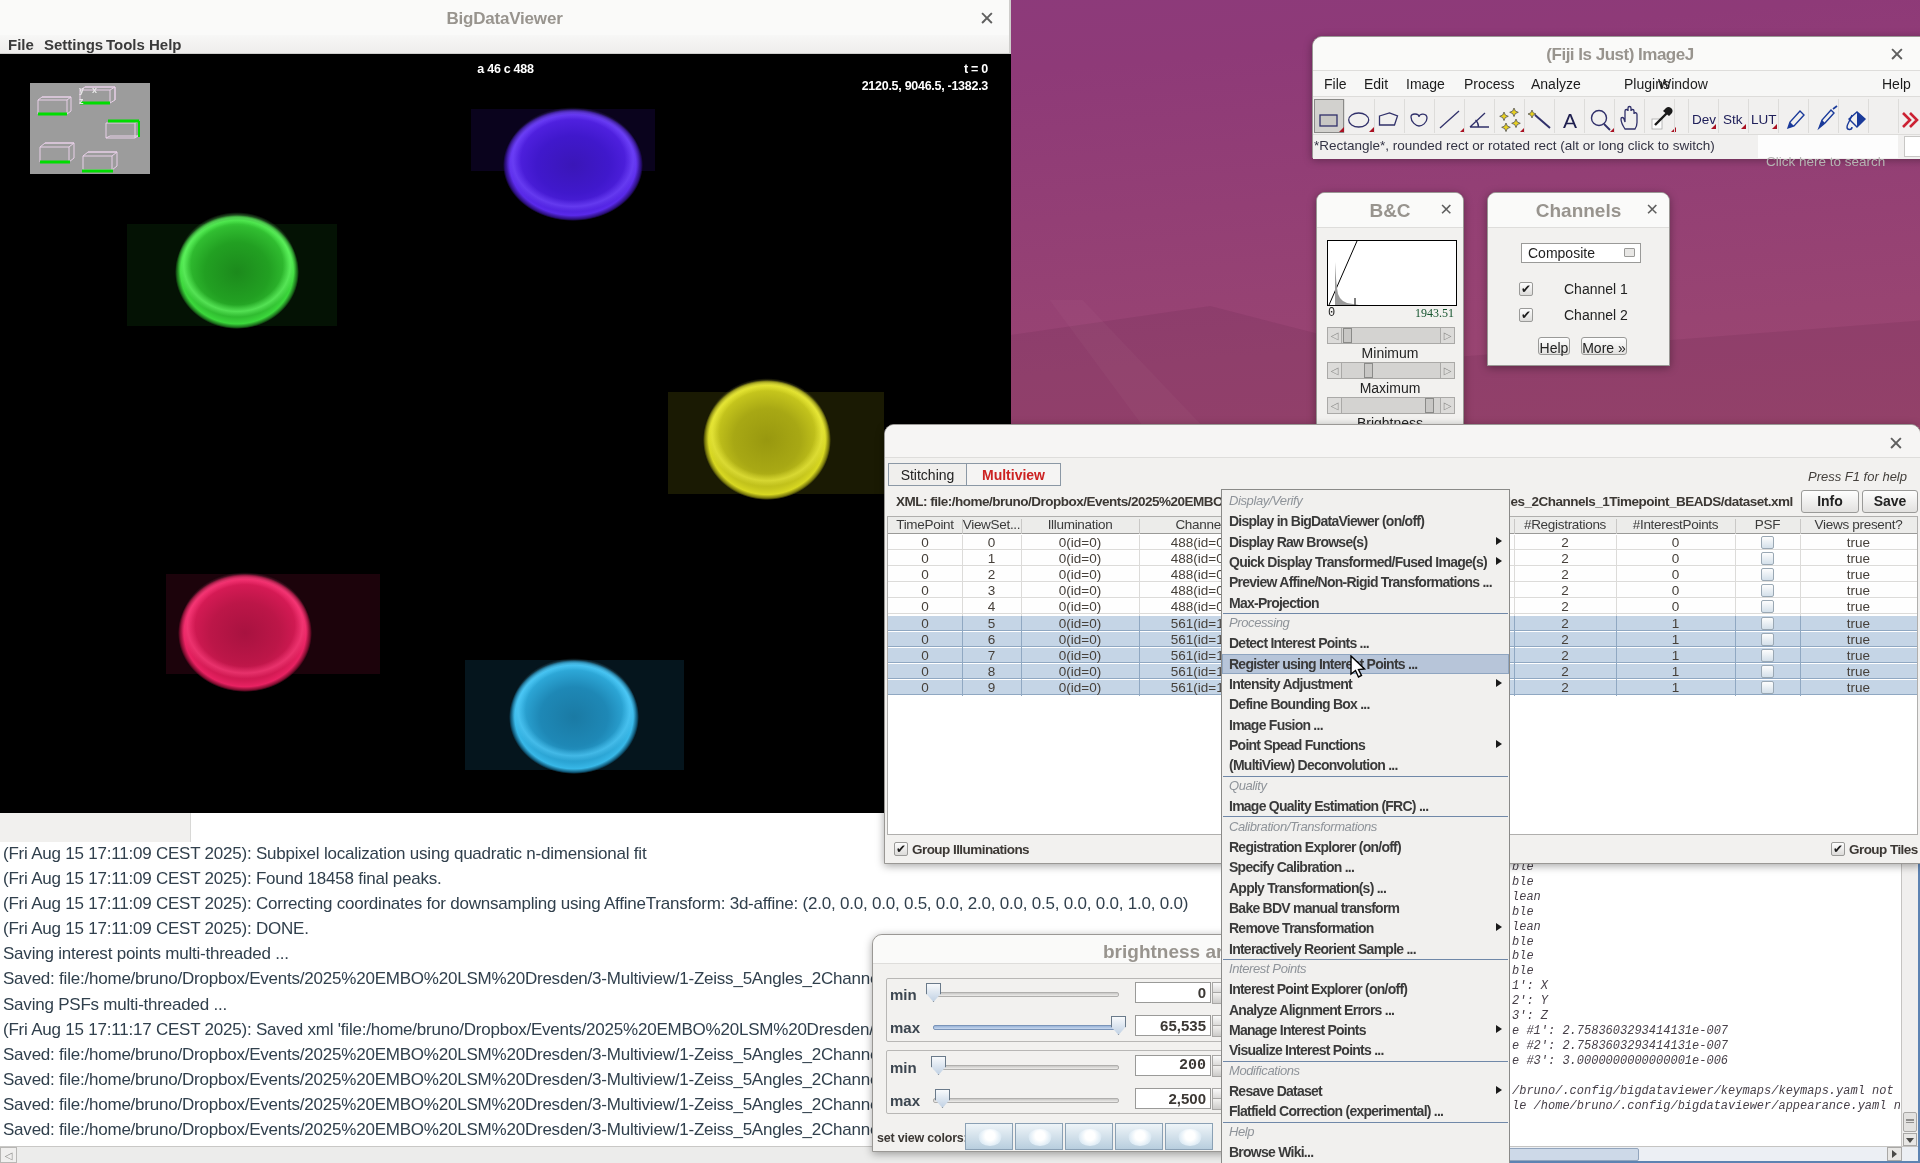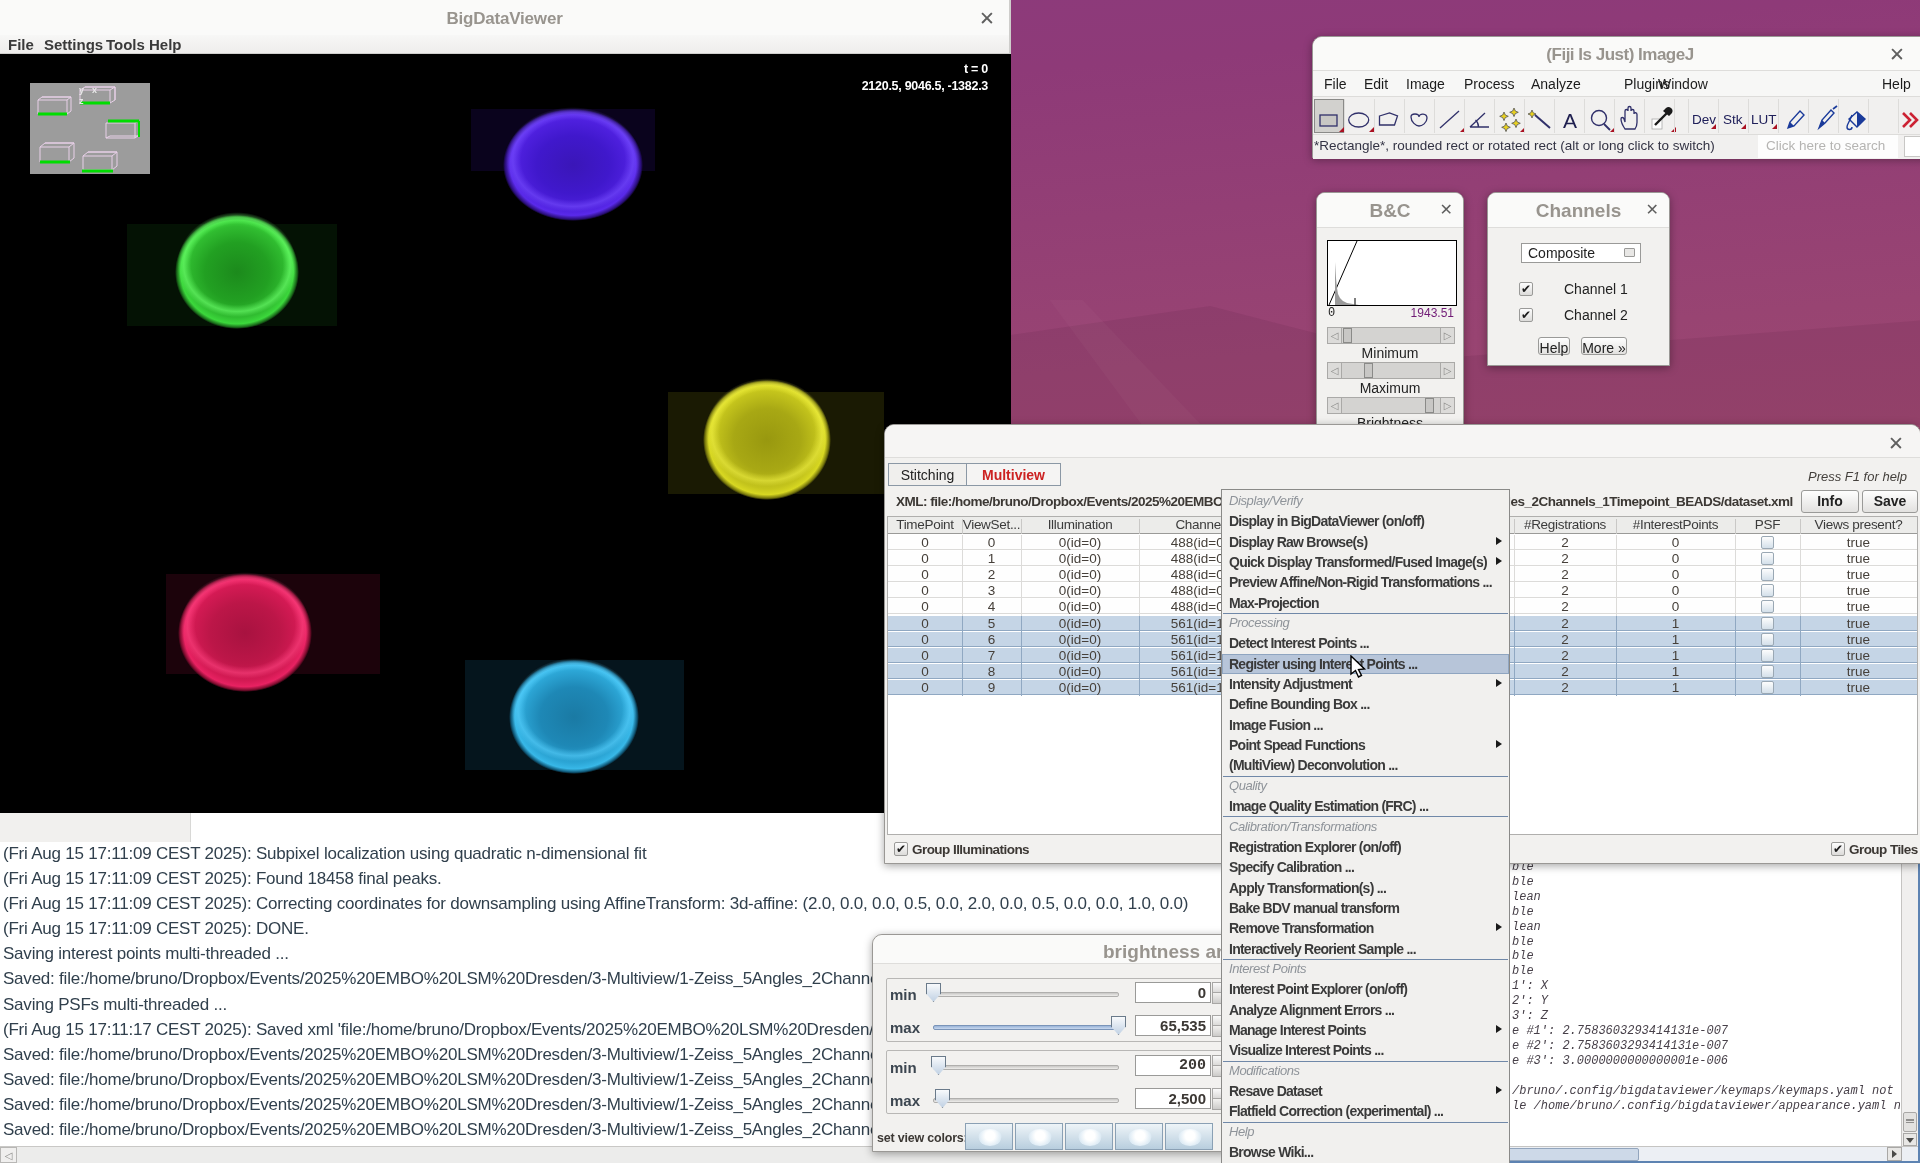--- a/index.html
+++ b/index.html
@@ -142,20 +142,21 @@
           </g>
         <path d="M52 88 l31 0" stroke="#00dd00" stroke-width="3"></path>
       </g>
       <g fill="#e8e8e8" font-family="Liberation Sans" font-size="9" font-weight="bold">
         <text x="49" y="10">y</text>
           <text x="62" y="10">x</text>
           <text x="49" y="21">z</text>
       </g>
     </svg>
 
+    <div class="abs" style="left:0; top:8px; width:1011px; text-align:center; color:#fff; font-weight:bold; font-size:12.5px; letter-spacing:-0.28px;">a 46 c 488</div>
     <div class="abs" style="right:23px; top:8px; color:#fff; font-weight:bold; font-size:12.5px; letter-spacing:-0.28px;">t = 0</div>
     <div class="abs" style="right:23px; top:25px; color:#fff; font-weight:bold; font-size:12.5px; letter-spacing:-0.28px;">2120.5, 9046.5, -1382.3</div>
   </div>
 </div>
 
 <div class="win" id="imagej" style="left:1312px; top:36px; width:616px; height:122px; border-radius:10px 0 0 0;">
   <div class="titlebar" style="height:34px; border-radius:9px 0 0 0;">
     <div class="title" style="top:8px; font-size:17px; letter-spacing:-0.5px;">(Fiji Is Just) ImageJ</div>
     <div class="closex" style="right:22px; top:6px;">✕</div>
   </div>
@@ -242,39 +243,39 @@
     </g>
 
     <g stroke="#dddcda" stroke-width="1">
       <path d="M31.5 2 l0 34 M61.5 2 l0 34 M91.5 2 l0 34 M121.5 2 l0 34 M151.5 2 l0 34 M181.5 2 l0 34 M211.5 2 l0 34 M241.5 2 l0 34 M271.5 2 l0 34 M301.5 2 l0 34 M331.5 2 l0 34 M361.5 2 l0 34 M375.5 2 l0 34 M405.5 2 l0 34 M435.5 2 l0 34 M465.5 2 l0 34 M495.5 2 l0 34 M525.5 2 l0 34 M555.5 2 l0 34 M585.5 2 l0 34"></path>
     </g>
   </svg>
   </div>
 
   <div class="abs" style="left:0; top:98px; width:100%; height:24px; background:#f1f0ef;">
     <span class="abs" style="left:1px; top:3px; font-size:13.5px; color:#333344;">*Rectangle*, rounded rect or rotated rect (alt or long click to switch)</span>
-    <span class="abs" style="left:445px; top:0px; width:140px; height:23px; background:#fdfdfd; font-size:13.5px; color:#b5b4b2; padding:3px 0 0 8px;">Click here to search</span>
+    <span class="abs" style="left:445px; top:0px; width:140px; height:23px; background:#fdfdfd; font-size:13.5px; color:#b5b4b2; padding:19px 0 0 8px;">Click here to search</span>
     <span class="abs" style="left:591px; top:1px; width:19px; height:21px; background:#ffffff; border:1px solid #c8c7c5;"></span>
   </div>
 </div>
 
 <div class="win" id="bc" style="left:1316px; top:192px; width:148px; height:234px;">
   <div class="titlebar" style="height:35px;">
     <div class="title" style="top:7px; font-size:19px;">B&amp;C</div>
     <div class="closex" style="right:10px; top:7px; font-size:16px;">✕</div>
   </div>
 
   <svg class="abs" style="left:10px; top:47px;" width="130" height="66" viewBox="0 0 130 66">
     <rect x="0.5" y="0.5" width="129" height="65" fill="#ffffff" stroke="#000" stroke-width="1"></rect>
     <path d="M2 65 L30 1" stroke="#000" stroke-width="1" fill="none"></path>
     <path d="M8 65 L8 22 L9 38 L10 48 L11 54 L13 58 L16 61 L20 63 L26 64 L32 65 Z" fill="#9a9a9a"></path>
     <path d="M28 58 L28 65" stroke="#555" stroke-width="1.5"></path>
   </svg>
   <div class="abs" style="left:11px; top:113px; font-family:'Liberation Mono',monospace; font-size:12px; color:#222;">0</div>
-  <div class="abs" style="right:9px; top:113px; font-family:Liberation Sans, sans-serif; font-size:12px; color:#701a75;">1943.51</div>
+  <div class="abs" style="right:9px; top:113px; font-family:Liberation Serif, serif; font-size:12px; color:#14532d;">1943.51</div>
 
   <div class="bcslider" style="top:134px;">
       <div class="bcthumb" style="left:15px;"></div>
     </div>
   <div class="abs" style="left:0; top:152px; width:100%; text-align:center; font-size:14px; color:#222;">Minimum</div>
   <div class="bcslider" style="top:169px;">
       <div class="bcthumb" style="left:36px;"></div>
     </div>
   <div class="abs" style="left:0; top:187px; width:100%; text-align:center; font-size:14px; color:#222;">Maximum</div>
   <div class="bcslider" style="top:204px;">

